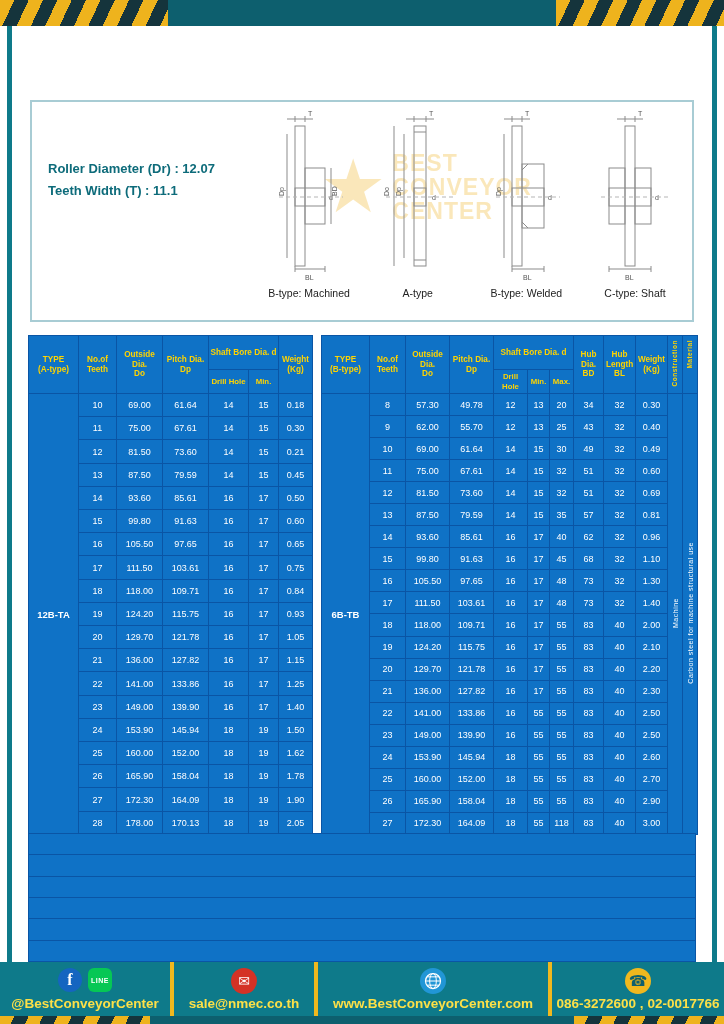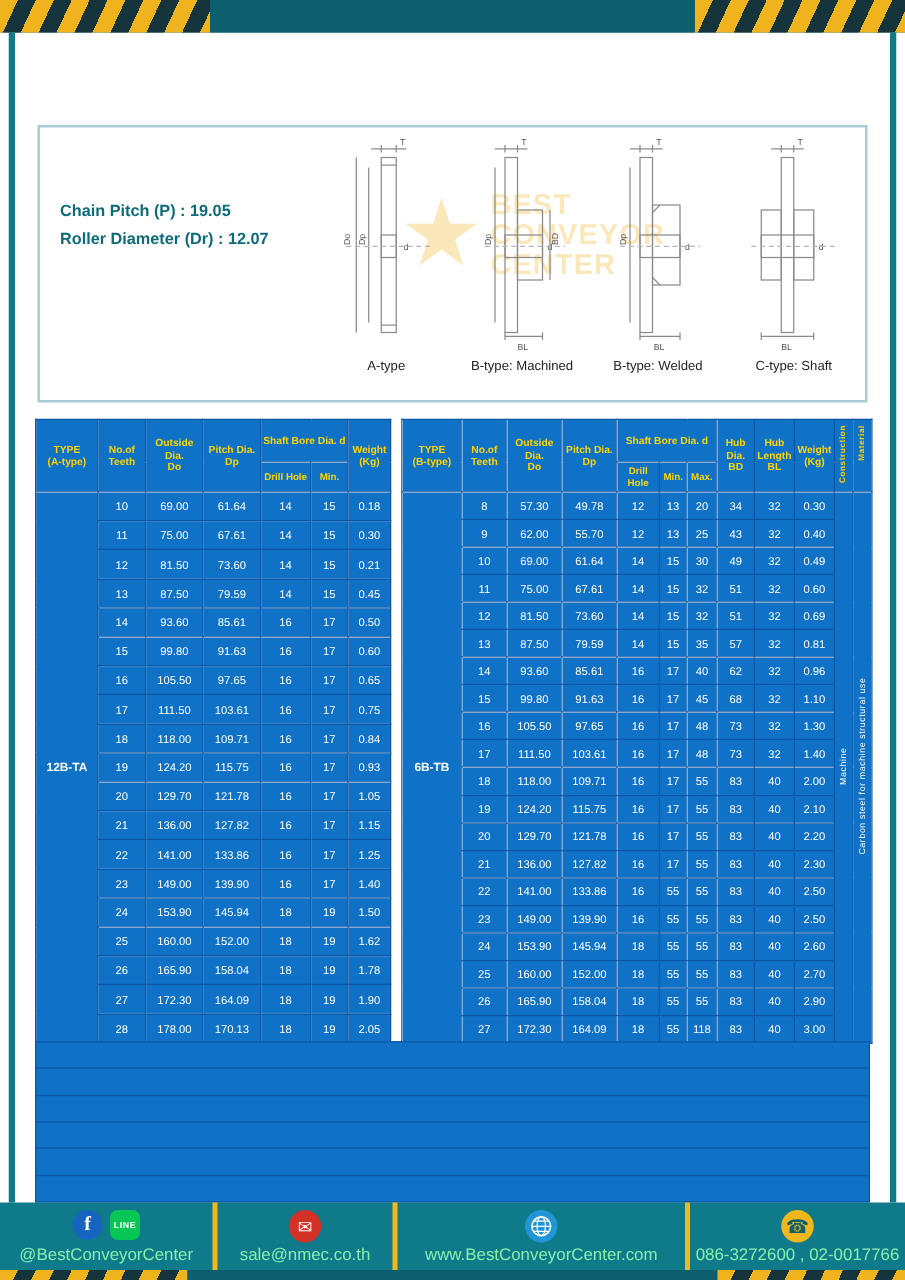--- a/index.html
+++ b/index.html
@@ -60,21 +60,21 @@
               display:flex;flex-direction:column;}
   .empty-row{flex:1;background:#0f72c6;border:1px solid #0a55a5;margin-top:-1px;}
 
   
   .footer{position:absolute;left:0;top:962px;width:724px;height:54px;background:#0e7a8a;
           display:flex;align-items:stretch;}
   .f-group{display:flex;flex-direction:column;align-items:center;justify-content:space-between;
            padding:6px 4px 5px;box-sizing:border-box;}
   .g1{width:170px;} .g2{width:140px;} .g3{width:230px;} .g4{flex:1;}
   .f-sep{width:4px;background:#f0b81e;}
-  .f-label{color:#86efac;font-weight:normal;font-size:13.5px;white-space:nowrap;}
+  .f-label{color:#fde047;font-weight:bold;font-size:13.5px;white-space:nowrap;}
   .icons-row{display:flex;gap:6px;align-items:center;}
   .fb-icon{width:24px;height:24px;border-radius:50%;background:#1565c0;color:#fff;display:flex;
            align-items:center;justify-content:center;font-weight:bold;font-size:16px;
            font-family:"Liberation Serif",serif;}
   .line-icon{width:24px;height:24px;border-radius:6px;background:#06c755;color:#fff;display:flex;
              align-items:center;justify-content:center;font-weight:bold;font-size:7px;letter-spacing:.5px;}
   .mail-icon{width:26px;height:26px;border-radius:50%;background:#d43226;color:#fff;display:flex;
              align-items:center;justify-content:center;font-size:14px;}
   .globe-icon{width:26px;height:26px;border-radius:50%;background:#2196d6;display:flex;
               align-items:center;justify-content:center;}
@@ -99,45 +99,25 @@
     <div class="watermark">
       <div class="wm-star">★</div>
       <div class="wm-lines">
         <div>BEST</div>
         <div>CONVEYOR</div>
         <div>CENTER</div>
       </div>
     </div>
 
     <div class="specs">
-      <div class="spec-line">Chain Pitch (P) : 19.05</div>
       <div class="spec-line">Roller Diameter (Dr) : 12.07</div>
+      <div class="spec-line">Teeth Width (T) : 11.1</div>
     </div>
 
     <div class="drawings">
-
-      <div class="drawing">
-        <svg width="100" height="178" viewBox="0 0 100 178">
-          <line class="ln" x1="46" y1="8" x2="46" y2="14"></line>
-            <line class="ln" x1="58" y1="8" x2="58" y2="14"></line>
-          <line class="ln" x1="38" y1="11" x2="66" y2="11"></line>
-          <text class="dim" x="61" y="8">T</text>
-          <rect class="ln" x="46" y="18" width="12" height="140"></rect>
-          <line class="ln" x1="46" y1="24" x2="58" y2="24"></line>
-            <line class="ln" x1="46" y1="152" x2="58" y2="152"></line>
-          <rect class="ln" x="46" y="80" width="12" height="18"></rect>
-          <text class="dim" x="64" y="92">d</text>
-          <line class="ln" x1="26" y1="18" x2="26" y2="158"></line>
-          <text class="dim" transform="rotate(-90 21 88)" x="21" y="88">Do</text>
-          <line class="ln" x1="36" y1="26" x2="36" y2="150"></line>
-          <text class="dim" transform="rotate(-90 33 88)" x="33" y="88">Dp</text>
-          <line class="cl" x1="18" y1="89" x2="86" y2="89"></line>
-        </svg>
-        <div class="drawing-label">A-type</div>
-      </div>
 
       <div class="drawing">
         <svg width="100" height="178" viewBox="0 0 100 178">
           <line class="ln" x1="36" y1="8" x2="36" y2="14"></line>
             <line class="ln" x1="46" y1="8" x2="46" y2="14"></line>
           <line class="ln" x1="28" y1="11" x2="54" y2="11"></line>
           <text class="dim" x="49" y="8">T</text>
           <rect class="ln" x="36" y="18" width="10" height="140"></rect>
           <rect class="ln" x="46" y="60" width="20" height="56"></rect>
           <rect class="ln" x="36" y="80" width="30" height="18"></rect>
@@ -146,20 +126,40 @@
           <text class="dim" transform="rotate(-90 25 88)" x="25" y="88">Dp</text>
           <line class="ln" x1="72" y1="60" x2="72" y2="116"></line>
           <text class="dim" transform="rotate(-90 78 88)" x="78" y="88">BD</text>
           <line class="ln" x1="36" y1="158" x2="36" y2="164"></line>
             <line class="ln" x1="66" y1="158" x2="66" y2="164"></line>
           <line class="ln" x1="36" y1="161" x2="66" y2="161"></line>
           <text class="dim" x="46" y="172">BL</text>
           <line class="cl" x1="20" y1="89" x2="84" y2="89"></line>
         </svg>
         <div class="drawing-label">B-type: Machined</div>
+      </div>
+
+      <div class="drawing">
+        <svg width="100" height="178" viewBox="0 0 100 178">
+          <line class="ln" x1="46" y1="8" x2="46" y2="14"></line>
+            <line class="ln" x1="58" y1="8" x2="58" y2="14"></line>
+          <line class="ln" x1="38" y1="11" x2="66" y2="11"></line>
+          <text class="dim" x="61" y="8">T</text>
+          <rect class="ln" x="46" y="18" width="12" height="140"></rect>
+          <line class="ln" x1="46" y1="24" x2="58" y2="24"></line>
+            <line class="ln" x1="46" y1="152" x2="58" y2="152"></line>
+          <rect class="ln" x="46" y="80" width="12" height="18"></rect>
+          <text class="dim" x="64" y="92">d</text>
+          <line class="ln" x1="26" y1="18" x2="26" y2="158"></line>
+          <text class="dim" transform="rotate(-90 21 88)" x="21" y="88">Do</text>
+          <line class="ln" x1="36" y1="26" x2="36" y2="150"></line>
+          <text class="dim" transform="rotate(-90 33 88)" x="33" y="88">Dp</text>
+          <line class="cl" x1="18" y1="89" x2="86" y2="89"></line>
+        </svg>
+        <div class="drawing-label">A-type</div>
       </div>
 
       <div class="drawing">
         <svg width="100" height="178" viewBox="0 0 100 178">
           <line class="ln" x1="36" y1="8" x2="36" y2="14"></line>
             <line class="ln" x1="46" y1="8" x2="46" y2="14"></line>
           <line class="ln" x1="28" y1="11" x2="54" y2="11"></line>
           <text class="dim" x="49" y="8">T</text>
           <rect class="ln" x="36" y="18" width="10" height="140"></rect>
           <rect class="ln" x="46" y="56" width="22" height="64"></rect>

